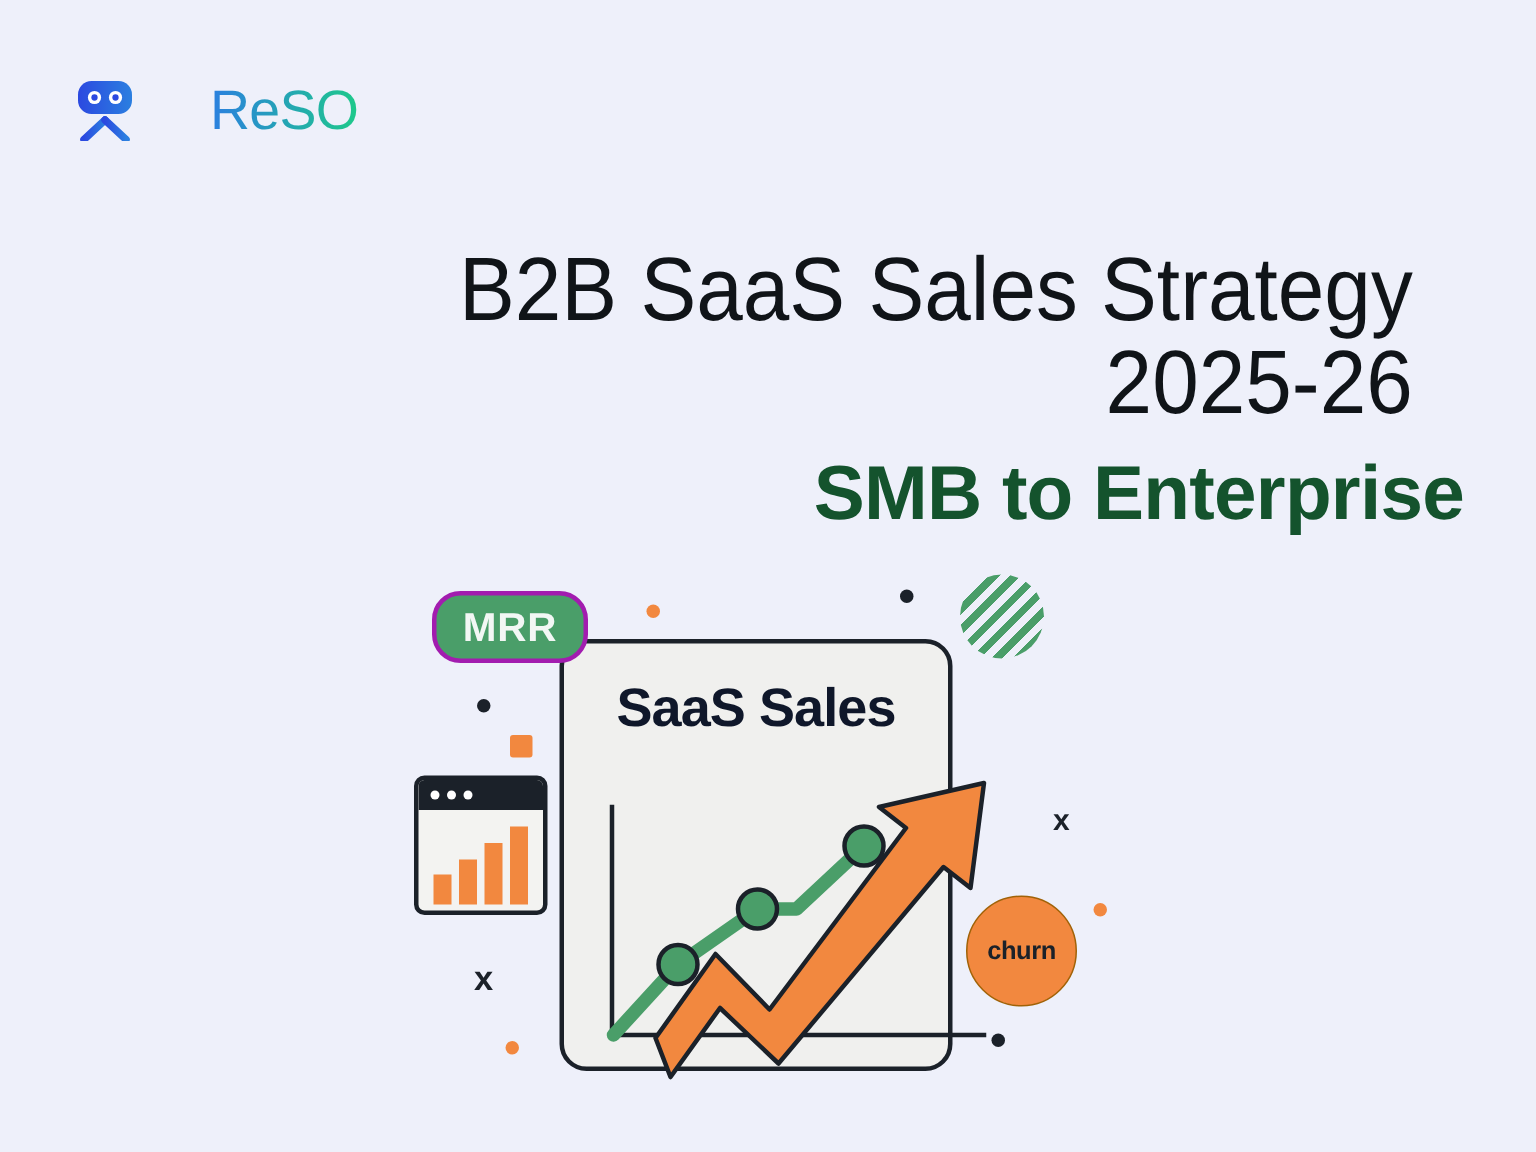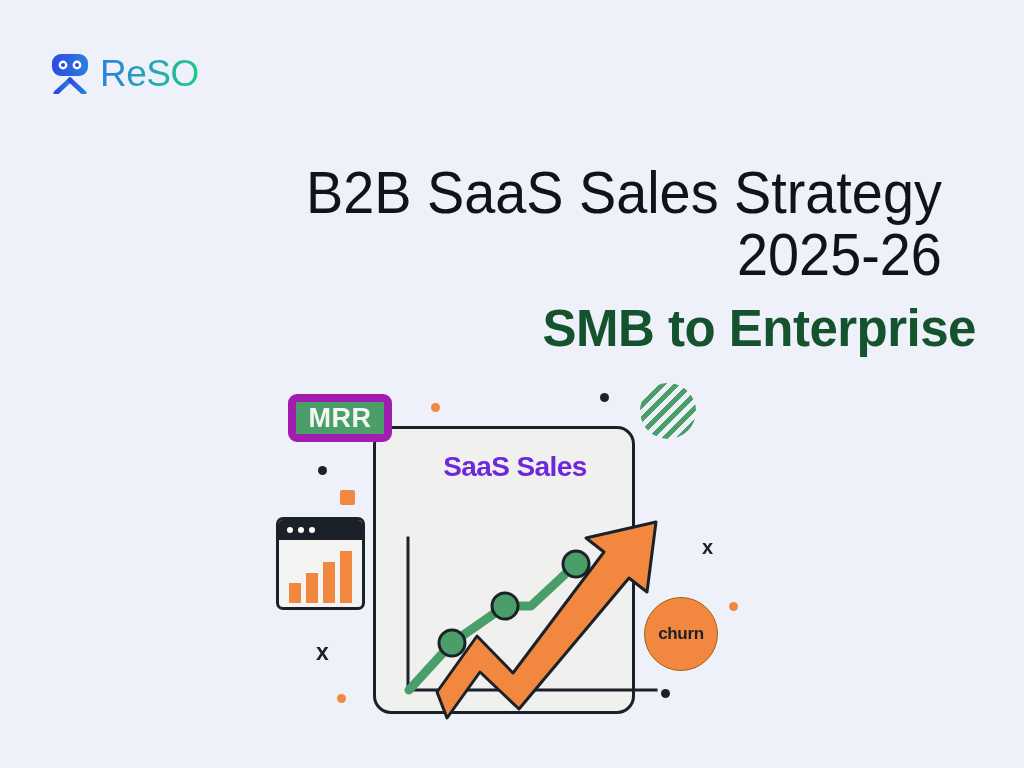--- a/index.html
+++ b/index.html
@@ -34,20 +34,21 @@
   #logo-word {
     font-family: "Liberation Sans", sans-serif;
     font-size: 37px;
     font-weight: 400;
     letter-spacing: -0.5px;
     line-height: 1;
     background: linear-gradient(90deg, #2b7fe0 0%, #1ec98a 100%);
     -webkit-background-clip: text;
     background-clip: text;
     color: transparent;
+    margin-left: 40px;
     -webkit-text-fill-color: transparent;
   }
 
   
   #title-block {
     position: absolute;
     left: 0;
     top: 162px;
     width: 976px;
     text-align: right;
@@ -93,33 +94,32 @@
     border: 3px solid #1b2129;
     border-radius: 18px;
     box-sizing: border-box;
   }
   #chart-card-title {
     position: absolute;
     left: 0;
     top: 22px;
     width: 100%;
     text-align: center;
-    font-size: 28px;
-    font-weight: 700;
-    color: #6d28d9;
+    font-size: 36px;
+    font-weight: 700;
+    color: #0f172a;
     letter-spacing: -0.6px;
-    margin-left: 11px;
   }
 
   
   .badge {
     position: absolute;
     background: #4a9e69;
-    border: 8px solid #a21caf;
-    border-radius: 9px;
+    border: 3px solid #a21caf;
+    border-radius: 19px;
     box-sizing: border-box;
     display: flex;
     align-items: center;
     justify-content: center;
     color: #f2f7f4;
     font-weight: 700;
     letter-spacing: 0.5px;
   }
   #badge-mrr {
     left: 288px;

